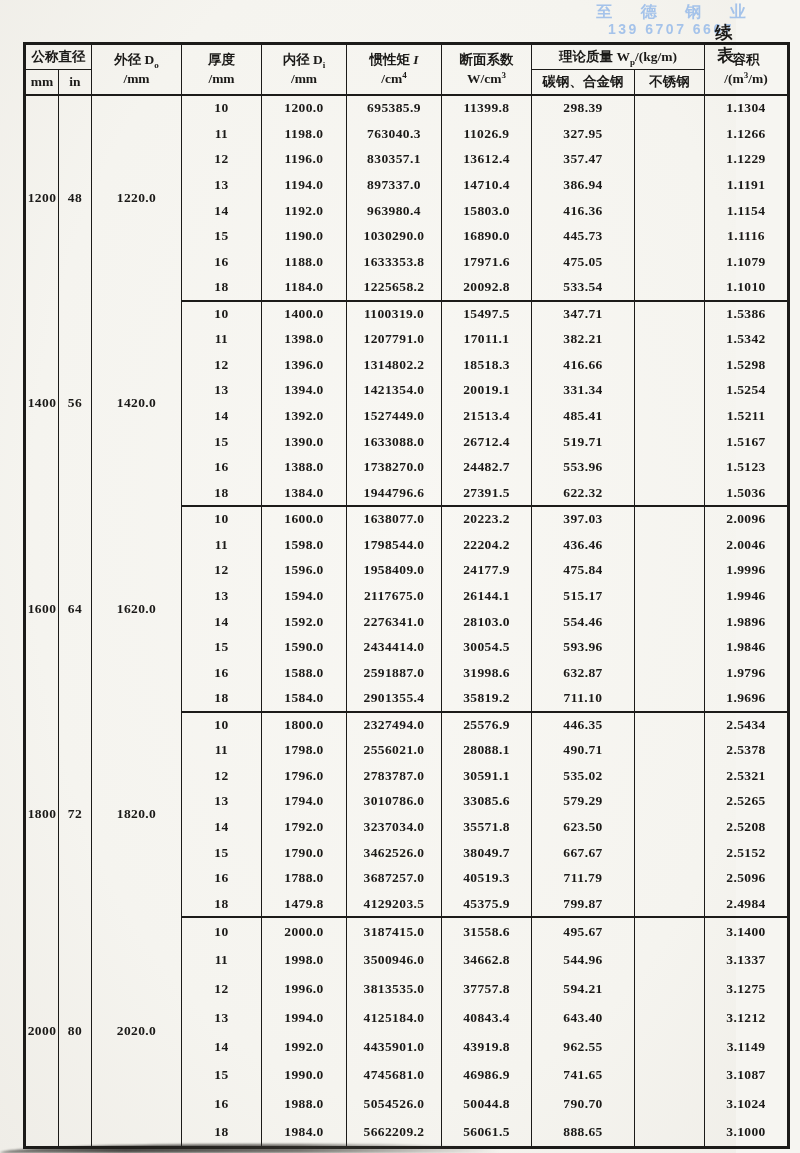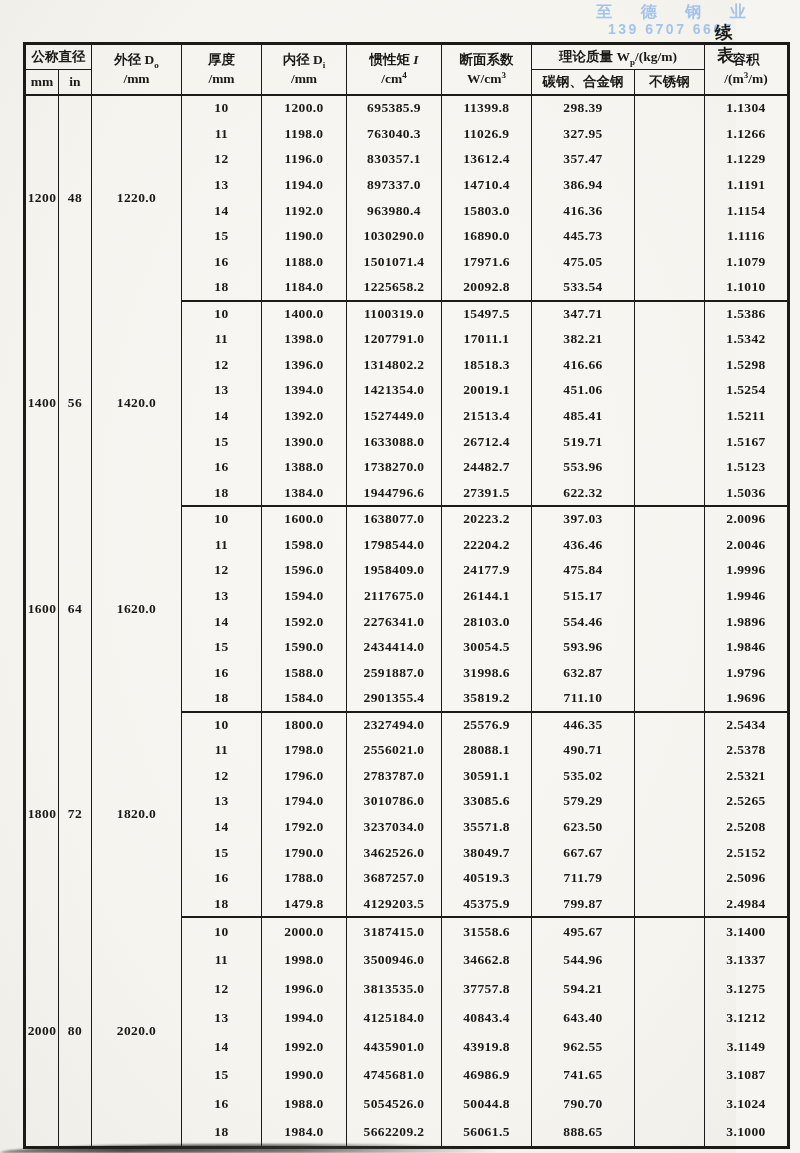--- a/index.html
+++ b/index.html
@@ -187,21 +187,21 @@
           <td>1190.0</td>
           <td>1030290.0</td>
           <td>16890.0</td>
           <td>445.73</td>
           <td></td>
           <td>1.1116</td>
         </tr>
         <tr>
           <td>16</td>
           <td>1188.0</td>
-          <td>1501071.4</td>
+          <td>1633353.8</td>
           <td>17971.6</td>
           <td>475.05</td>
           <td></td>
           <td>1.1079</td>
         </tr>
         <tr class="section-end">
           <td>18</td>
           <td>1184.0</td>
           <td>1225658.2</td>
           <td>20092.8</td>
@@ -237,21 +237,21 @@
           <td>18518.3</td>
           <td>416.66</td>
           <td></td>
           <td>1.5298</td>
         </tr>
         <tr>
           <td>13</td>
           <td>1394.0</td>
           <td>1421354.0</td>
           <td>20019.1</td>
-          <td>451.06</td>
+          <td>331.34</td>
           <td></td>
           <td>1.5254</td>
         </tr>
         <tr>
           <td>14</td>
           <td>1392.0</td>
           <td>1527449.0</td>
           <td>21513.4</td>
           <td>485.41</td>
           <td></td>

